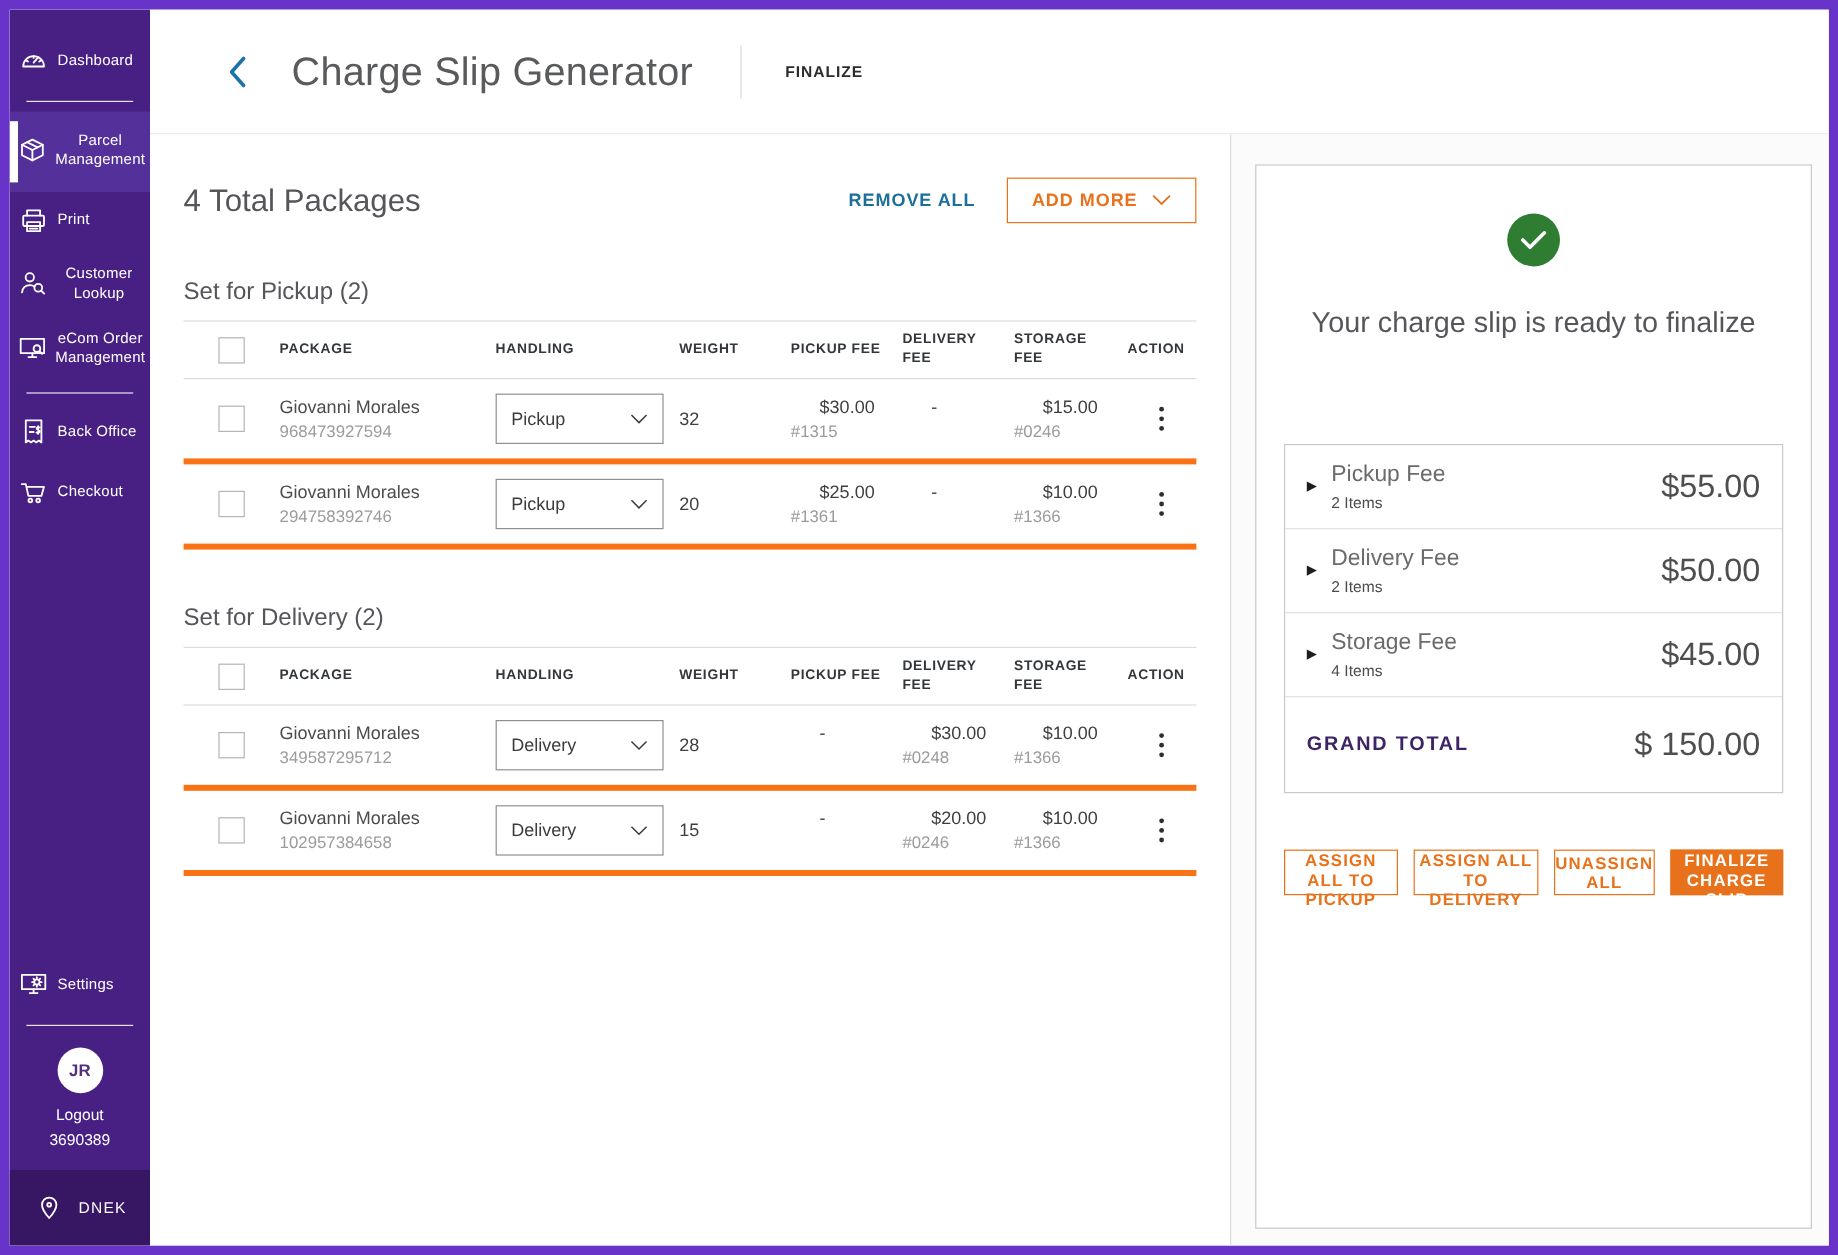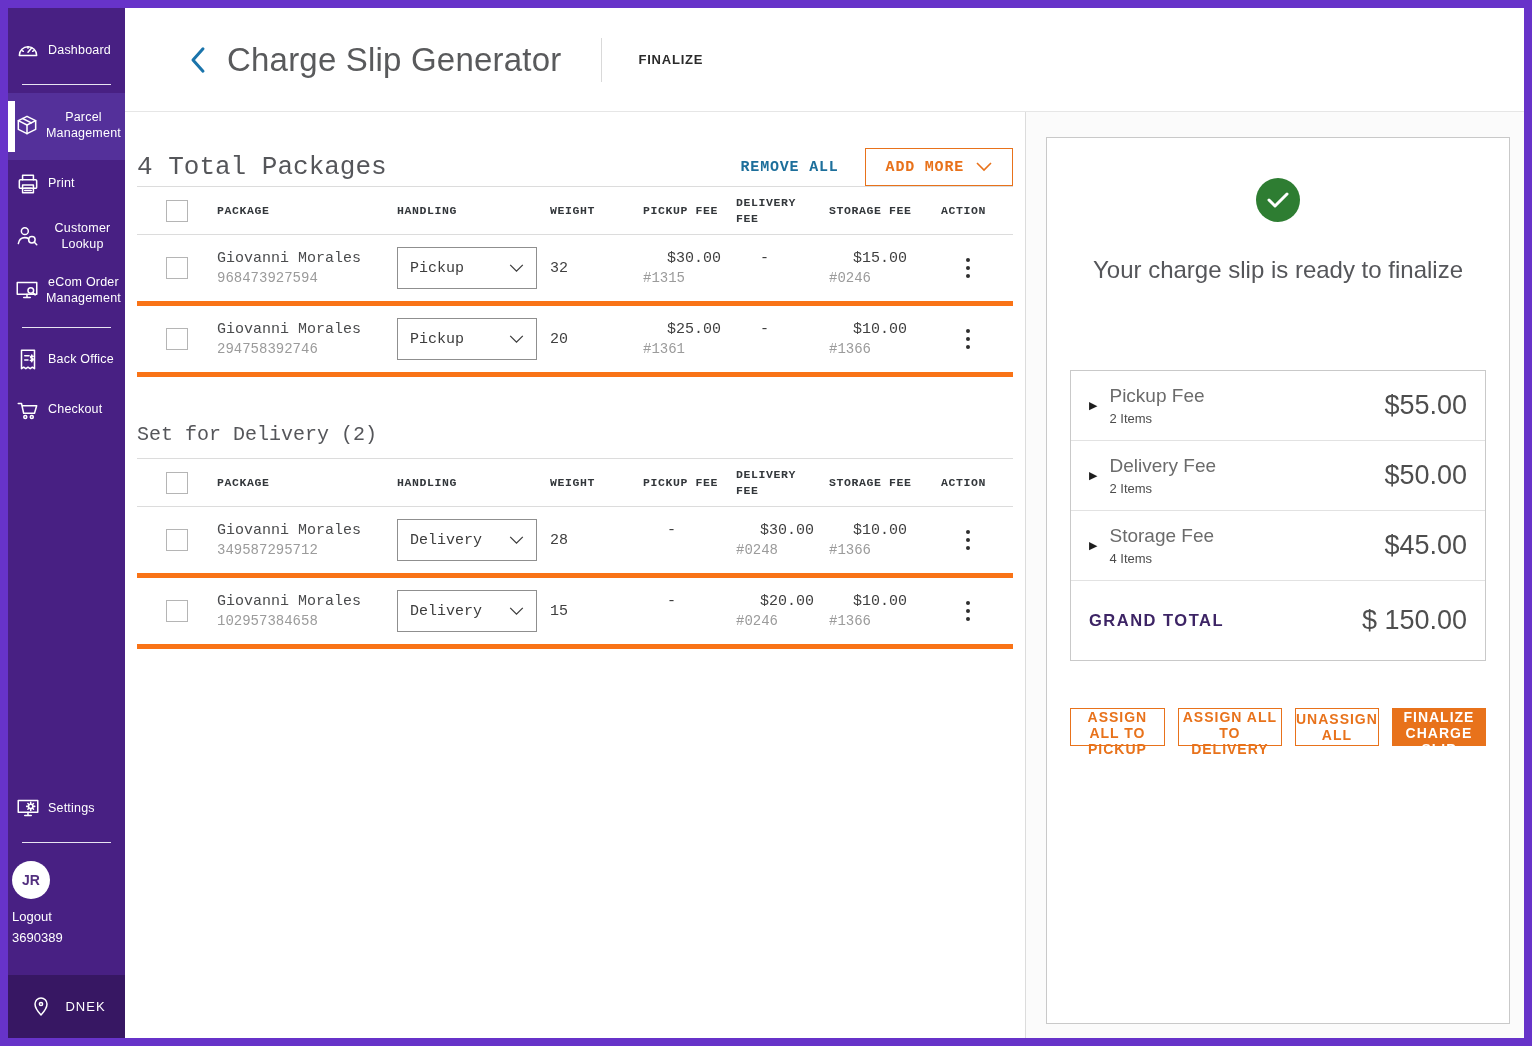--- a/index.html
+++ b/index.html
@@ -15,38 +15,38 @@
   .sidebar { width:117px; background:#482083; color:#fff; display:flex; flex-direction:column; flex-shrink:0; }
   .side-nav { display:flex; flex-direction:column; align-items:stretch; flex:1; padding-top:18px; }
   .side-item { display:flex; flex-direction:row; align-items:center; gap:6px; padding:10px 6px 12px; position:relative; cursor:pointer; }
   .side-item .lbl { font-size:12.5px; text-align:center; line-height:1.3; letter-spacing:0.2px; }
   .side-item.active { background:#54309a; padding-top:16px; padding-bottom:18px; }
   .side-item.active::before { content:""; position:absolute; left:0; top:8px; bottom:8px; width:7px; background:#fff; }
   .side-divider { height:1px; background:#e8e4f2; margin:8px 14px; }
   .side-icon { width:28px; height:28px; display:flex; align-items:center; justify-content:center; }
   .side-icon svg { stroke:#fff; fill:none; stroke-width:1.4; stroke-linecap:round; stroke-linejoin:round; }
   .side-spacer { flex:1; }
-  .avatar-block { display:flex; flex-direction:column; align-items:flex-start; gap:4px; padding:10px 4px 28px; cursor:pointer; }
+  .avatar-block { display:flex; flex-direction:column; align-items:center; gap:4px; padding:10px 4px 16px; cursor:pointer; }
   .avatar { width:38px; height:38px; border-radius:50%; background:#fff; color:#53307f; font-weight:bold; font-size:14px; display:flex; align-items:center; justify-content:center; margin-bottom:6px; }
   .avatar-block .lbl { font-size:13px; line-height:1.3; }
   .store-bar { height:63px; background:#371763; display:flex; align-items:center; justify-content:center; gap:10px; cursor:pointer; }
   .store-bar .lbl { font-size:13px; letter-spacing:1px; }
 
   
   .main { flex:1; display:flex; flex-direction:column; min-width:0; }
   .topbar { height:104px; background:#fff; border-bottom:1px solid #e6e6e6; display:flex; align-items:center; padding-left:62px; flex-shrink:0; }
   .back-btn { cursor:pointer; display:flex; align-items:center; margin-right:18px; }
-  .page-title { font-size:33px; color:#595a5c; letter-spacing:0.2px; }
+  .page-title { font-size:33px; color:#595a5c; letter-spacing:0.2px;margin-left:16px; }
   .title-sep { width:1px; height:44px; background:#d9d9d9; margin:0 36px 0 40px; }
   .mode-label { font-size:13px; font-weight:bold; color:#2b2b2b; letter-spacing:0.8px; }
 
   .content { flex:1; display:flex; min-height:0; }
 
   
-  .left-pane { width:900px; background:#fff; padding:36px 12px 0; flex-shrink:0;font-family:Liberation Mono, monospace; }
+  .left-pane { width:900px; background:#fff; padding:36px 28px 0; flex-shrink:0; }
   .pkg-header { display:flex; align-items:center; }
   .total-pkgs { font-size:26px; color:#55565a; }
   .pkg-header .grow { flex:1; }
   .remove-all { font-size:15px; font-weight:bold; color:#1d6f9b; letter-spacing:0.8px; cursor:pointer; margin-right:26px; }
   .add-more { border:1px solid #e8721b; background:#fff; color:#e8721b; font-weight:bold; font-size:15px; letter-spacing:0.8px; padding:0 20px; height:38px; display:flex; align-items:center; gap:12px; cursor:pointer; font-family:inherit; }
   .add-more svg { stroke:#e8721b; fill:none; stroke-width:1.6; }
 
   .section-title { font-size:20px; color:#55565a; margin-top:46px; padding-bottom:12px; }
   .tbl { width:100%; }
   .trow { display:grid; grid-template-columns:80px 180px 153px 93px 93px 93px 93px 1fr; align-items:center; }
@@ -222,20 +222,21 @@
           <span class="grow"></span>
           <span class="remove-all">REMOVE ALL</span>
           <button class="add-more">
             <span>ADD MORE</span>
             <svg width="16" height="10" viewBox="0 0 16 10">
                 <polyline points="1,1 8,8 15,1"></polyline>
               </svg>
           </button>
         </div>
 
+        <div class="section-title">Set for Pickup (2)</div>
         <div class="tbl">
           <div class="trow thead">
             <div>
                 <div class="cb"></div>
               </div>
             <div class="th">PACKAGE</div>
             <div class="th">HANDLING</div>
             <div class="th">WEIGHT</div>
             <div class="th">PICKUP FEE</div>
             <div class="th">DELIVERY FEE</div>

